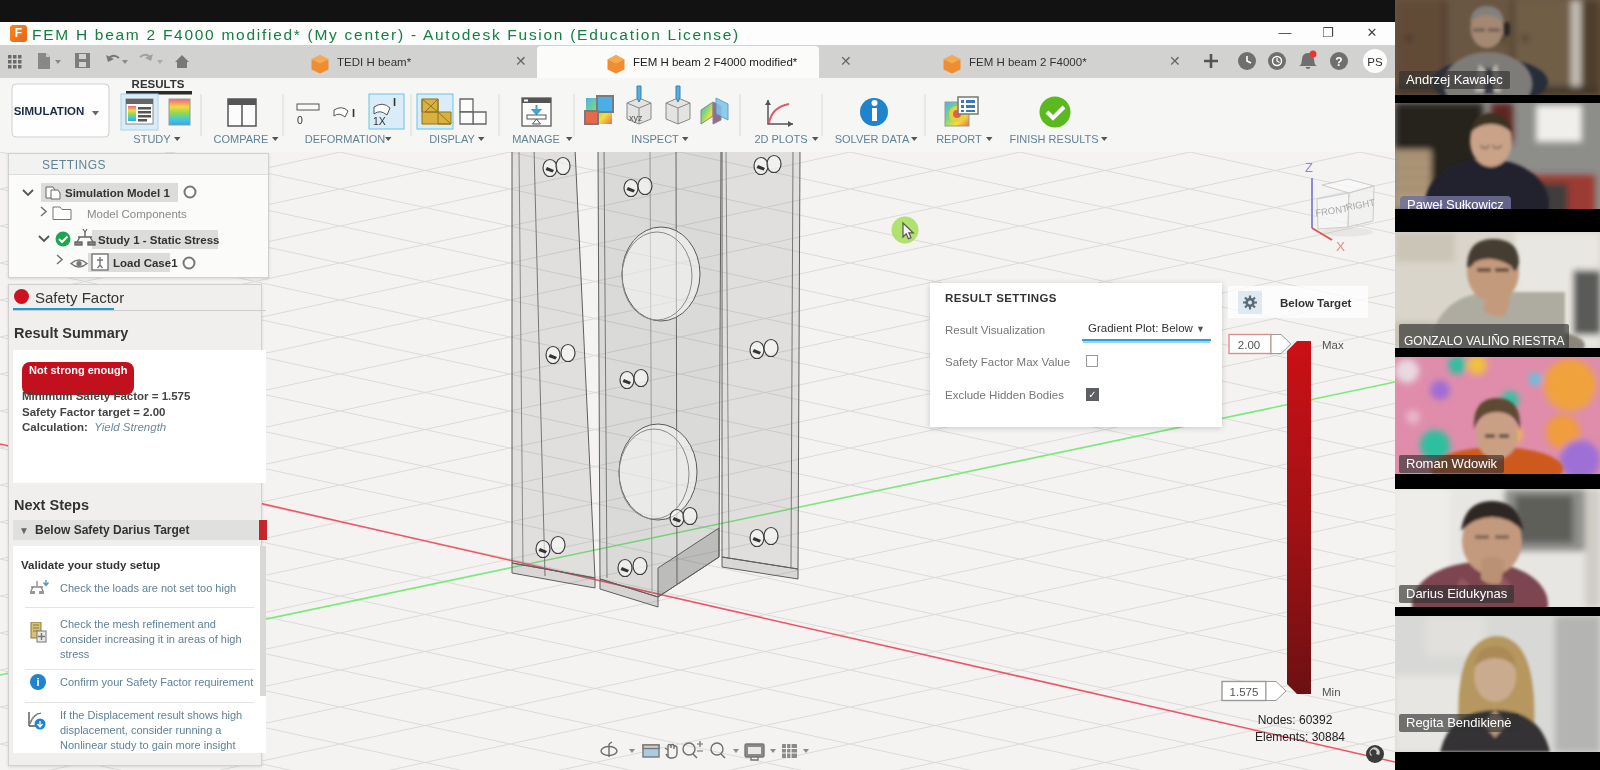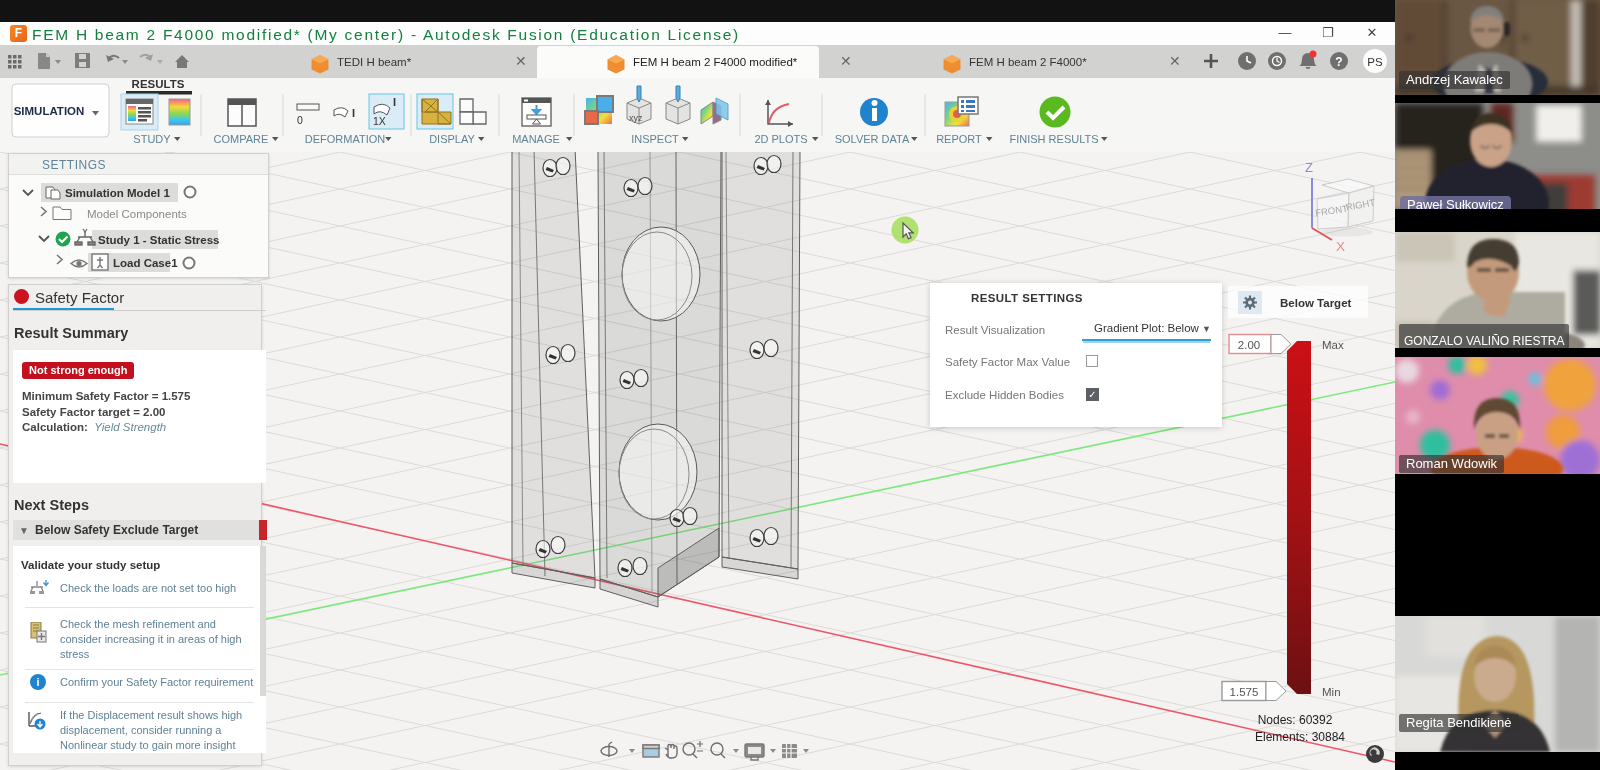--- a/index.html
+++ b/index.html
@@ -378,23 +378,23 @@
             <rect x="782" y="592" width="15" height="14" rx="1"></rect>
             <path d="M782 596.5 h15 M782 601 h15 M786.5 592 v14 M791 592 v14" stroke="#f4f3f1" stroke-width="1.2"></path>
           </g>
         <path d="M803 597 l6 0 -3 4 z" fill="#8a8a8a" stroke="none"></path>
       </g>
       <circle cx="1375" cy="602" r="9" fill="#3b3b3b"></circle>
         <path d="M1371 604 a5 5 0 1 1 8 -1 l-3 -1 a3 3 0 1 0 -4 1 z" fill="#cfcfcf"></path>
     </svg>
 
     <div class="abs" style="left:930px;top:131px;width:292px;height:144px;background:#fff;box-shadow:0 1px 6px rgba(0,0,0,0.18);">
-      <div class="abs" style="left:15px;top:9px;font-size:11.5px;font-weight:bold;color:#333;letter-spacing:0.4px;margin-left:26px;">RESULT SETTINGS</div>
+      <div class="abs" style="left:15px;top:9px;font-size:11.5px;font-weight:bold;color:#333;letter-spacing:0.4px;">RESULT SETTINGS</div>
       <div class="abs" style="left:15px;top:41px;font-size:11.5px;color:#777;">Result Visualization</div>
-      <div class="abs" style="left:152px;top:33px;width:129px;height:25px;border-bottom:2px solid #2ba0dc;box-shadow:0 3px 0 -1px #9fd4ee;font-size:11.5px;color:#333;line-height:25px;text-align:right;">Gradient Plot: Below <span style="color:#555;font-size:9px;">▼</span></div>
+      <div class="abs" style="left:152px;top:33px;width:129px;height:25px;border-bottom:2px solid #2ba0dc;box-shadow:0 3px 0 -1px #9fd4ee;font-size:11.5px;color:#333;line-height:25px;text-align:center;">Gradient Plot: Below <span style="color:#555;font-size:9px;">▼</span></div>
       <div class="abs" style="left:15px;top:73px;font-size:11.5px;color:#777;">Safety Factor Max Value</div>
       <div class="abs" style="left:156px;top:72px;width:12px;height:12px;border:1.5px solid #9a9a9a;background:#fff;"></div>
       <div class="abs" style="left:15px;top:106px;font-size:11.5px;color:#777;">Exclude Hidden Bodies</div>
       <div class="abs" style="left:156px;top:105px;width:13px;height:13px;background:#5c5f63;color:#fff;font-size:10px;line-height:13px;text-align:center;">✓</div>
     </div>
 
     <div class="abs" id="browserpal" style="left:8px;top:1px;width:261px;height:125px;background:#fbfbfa;border:1px solid #d0d0cf;box-shadow:0 1px 3px rgba(0,0,0,0.12);">
       <div class="abs" style="left:0;top:0;width:259px;height:21px;background:#f2f2f1;border-bottom:1px solid #ddd;">
         <span style="position:absolute;left:33px;top:4px;font-size:12px;color:#5f8396;letter-spacing:0.5px;">SETTINGS</span>
       </div>
@@ -434,27 +434,27 @@
       </svg>
     </div>
 
     <div class="abs" id="safetypal" style="left:8px;top:132px;width:254px;height:482px;background:#f0efee;border:1px solid #d0d0cf;box-shadow:0 1px 3px rgba(0,0,0,0.12);">
       <div class="abs" style="left:5px;top:4px;width:15px;height:15px;border-radius:50%;background:#cc1420;"></div>
       <div class="abs" style="left:26px;top:4px;font-size:15px;color:#333;">Safety Factor</div>
       <div class="abs" style="left:4px;top:23px;width:101px;height:3px;background:#1e9bd7;"></div>
       <div class="abs" style="left:4px;top:23.5px;width:253px;height:1px;background:#ccc;margin-top:1px;"></div>
       <div class="abs" style="left:5px;top:40px;font-size:14.5px;font-weight:bold;color:#333;">Result Summary</div>
       <div class="abs" style="left:4px;top:65px;width:253px;height:133px;background:#fff;">
-        <div class="abs" style="left:9px;top:12px;background:#c3101e;color:#fff;font-size:11px;font-weight:bold;border-radius:3px;padding:2px 7px 3px 7px;">Not strong enough</div>
+        <div class="abs" style="left:9px;top:12px;background:#c3101e;color:#fff;font-size:11px;font-weight:bold;border-radius:8px;padding:2px 7px 19px 7px;">Not strong enough</div>
         <div class="abs" style="left:9px;top:39px;font-size:11.5px;font-weight:bold;color:#444;line-height:15.6px;">Minimum Safety Factor = 1.575<br>Safety Factor target = 2.00<br>Calculation: <span style="font-weight:bold;">&nbsp;</span><i style="color:#6a8a9a;font-weight:normal;">Yield Strength</i></div>
       </div>
       <div class="abs" style="left:5px;top:212px;font-size:14.5px;font-weight:bold;color:#333;">Next Steps</div>
       <div class="abs" style="left:4px;top:235px;width:253px;height:20px;background:#e0e0df;">
         <span style="position:absolute;left:6px;top:5px;font-size:10px;color:#666;">▼</span>
-        <span style="position:absolute;left:22px;top:3px;font-size:12px;font-weight:bold;color:#333;">Below Safety Exclude Target</span>
+        <span style="position:absolute;left:22px;top:3px;font-size:12px;font-weight:bold;color:#333;">Below Safety Darius Target</span>
         <span style="position:absolute;left:246px;top:0;width:8px;height:20px;background:#c8252b;"></span>
       </div>
       <div class="abs" style="left:4px;top:261px;width:253px;height:207px;background:#fff;">
         <div class="abs" style="left:8px;top:13px;font-size:11.5px;font-weight:bold;color:#333;white-space:nowrap;">Validate your study setup</div>
         <svg width="24" height="20" style="position:absolute;left:17px;top:33px">
             <g stroke="#888" stroke-width="1.3" fill="none">
               <path d="M7 2 v5 M1 8 h12 M3 8 l-2 4 M11 8 l2 4"></path>
               <rect x="0" y="12" width="5" height="3" fill="#999" stroke="none"></rect>
               <rect x="9" y="12" width="5" height="3" fill="#999" stroke="none"></rect>
               <path d="M16 1 v5 m-2.5 -2.5 l2.5 3 2.5 -3" stroke="#4a90c4"></path>
@@ -587,20 +587,40 @@
         <g filter="url(#b15)">
           <ellipse cx="102" cy="112" rx="66" ry="22" fill="#cd5a1e"></ellipse>
           <ellipse cx="102" cy="78" rx="21" ry="24" fill="#c9a084"></ellipse>
           <path d="M79 73 q-2 -32 23 -32 q25 0 23 32 q-5 -18 -23 -18 q-18 0 -23 18 z" fill="#5e4a33"></path>
           <path d="M90 79 h10 m4 0 h10" stroke="#2f2a24" stroke-width="3.5" opacity="0.75"></path>
         </g>
       </svg>
       <div class="nlabel" style="top:98px;left:4px;font-size:13px;">Roman Wdowik</div>
     </div>
 
+    <div class="tile" style="top:489px;height:118px;">
+      <svg width="205" height="118">
+        <rect width="205" height="118" fill="#e8e6e2"></rect>
+        <g filter="url(#b3)">
+          <rect x="110" y="0" width="80" height="62" fill="#8f8f8d"></rect>
+          <rect x="120" y="6" width="58" height="48" fill="#5e5e5a"></rect>
+          <rect x="190" y="0" width="15" height="118" fill="#cfccc6"></rect>
+          <rect x="0" y="0" width="55" height="118" fill="#efedea"></rect>
+        </g>
+        <g filter="url(#b15)">
+          <ellipse cx="85" cy="115" rx="68" ry="42" fill="#7c4450"></ellipse>
+          <path d="M60 100 l6 -12 8 6 -4 14 z M100 96 l10 -8 6 8 -8 10 z" fill="#93545e"></path>
+          <ellipse cx="97" cy="52" rx="30" ry="34" fill="#c49a7e"></ellipse>
+          <path d="M66 42 q4 -30 31 -30 q27 0 31 30 q-14 -14 -31 -14 q-17 0 -31 14 z" fill="#2f2822"></path>
+          <path d="M80 48 h14 m6 0 h14" stroke="#4a4038" stroke-width="3.5" opacity="0.6"></path>
+          <path d="M86 70 q12 -6 24 2 l-4 22 q-12 4 -20 -4 z" fill="#bb9175"></path>
+        </g>
+      </svg>
+      <div class="nlabel" style="top:96px;left:4px;font-size:13px;">Darius Eidukynas</div>
+    </div>
 
     <div class="tile" style="top:616px;height:136px;">
       <svg width="205" height="136">
         <rect width="205" height="136" fill="#d8d8d6"></rect>
         <g filter="url(#b3)">
           <rect x="160" y="0" width="45" height="136" fill="#b4b4b2"></rect>
           <rect x="0" y="60" width="70" height="76" fill="#e8e6e2"></rect>
           <rect x="30" y="0" width="60" height="40" fill="#e2e0dc"></rect>
         </g>
         <g filter="url(#b15)">

